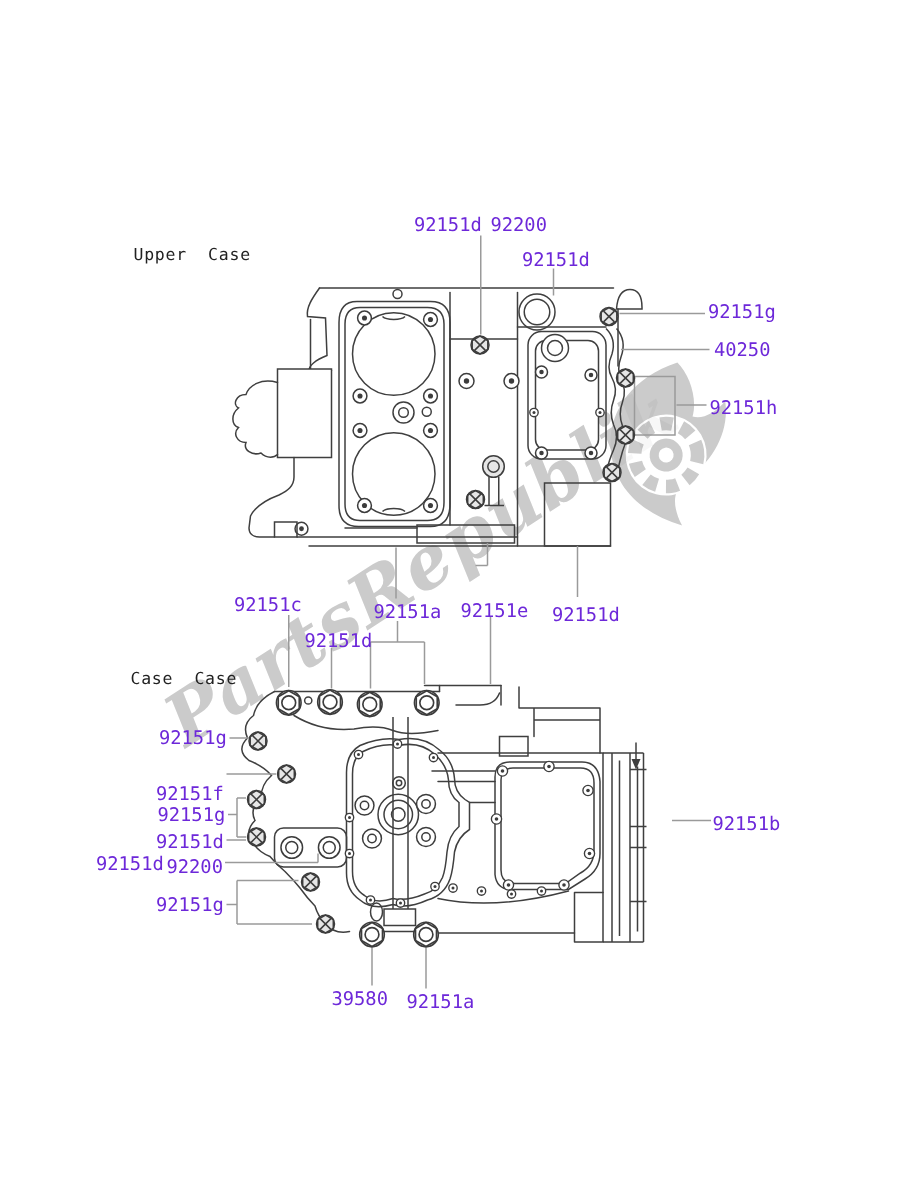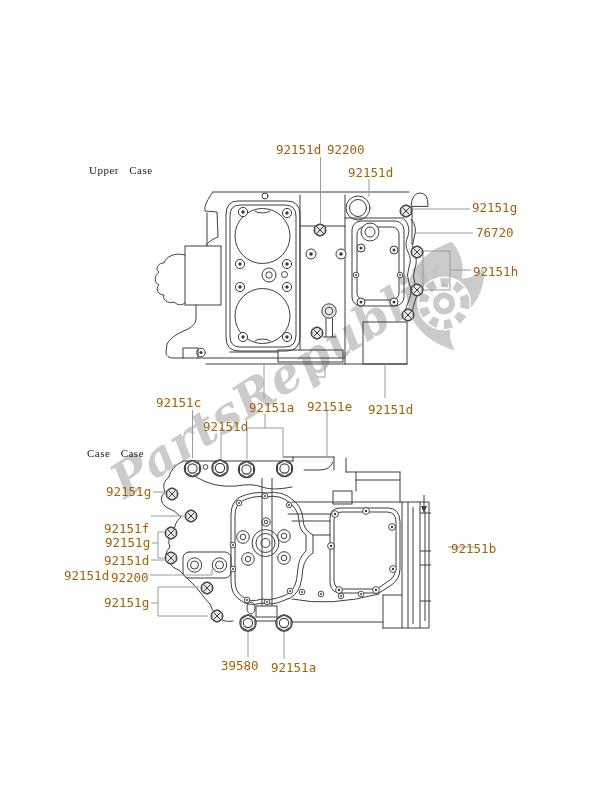--- a/index.html
+++ b/index.html
@@ -1,20 +1,20 @@
 <!DOCTYPE html>
 <html><head>
 <meta charset="utf-8">
 <style>
   html,body{margin:0;padding:0;background:#ffffff;}
   .stage{position:relative;width:600px;height:788px;background:#ffffff;overflow:hidden;
          font-family:"DejaVu Sans Mono","Liberation Mono",monospace;}
-  .callout{position:absolute;font-size:12.5px;line-height:14px;color:#a16207;white-space:nowrap;text-align:center;}
+  .callout{position:absolute;font-size:12.5px;line-height:14px;color:#6d28d9;white-space:nowrap;text-align:center;}
   .section-title{position:absolute;font-size:11px;line-height:12px;color:#222222;
-                 letter-spacing:.5px;word-spacing:7px;white-space:nowrap;font-family:Liberation Serif, serif;}
+                 letter-spacing:.5px;word-spacing:7px;white-space:nowrap;}
   .wm-text{position:absolute;left:100px;top:462px;transform:rotate(-33deg);transform-origin:0 0;
            font-family:"DejaVu Serif","Liberation Serif",serif;font-style:italic;font-weight:bold;
            font-size:48px;color:#c2c2c2;opacity:.85;white-space:nowrap;letter-spacing:1px;}
   .wm-logo{position:absolute;left:398px;top:238px;transform:rotate(-8deg);opacity:.85;}
   svg.drawing{position:absolute;left:0;top:0;}
 </style>
 </head>
 <body>
 
 <div class="stage">
@@ -261,33 +261,33 @@
     </g>
   </svg>
 
   <div class="section-title" style="left:89px;top:164px">Upper Case</div>
   <div class="section-title" style="left:87px;top:447px">Case Case</div>
 
   <div class="callout" style="left:276px;top:143px">92151d</div>
   <div class="callout" style="left:327px;top:143px">92200</div>
   <div class="callout" style="left:348px;top:166px">92151d</div>
   <div class="callout" style="left:472px;top:201px">92151g</div>
-  <div class="callout" style="left:476px;top:226px">76720</div>
+  <div class="callout" style="left:476px;top:226px">40250</div>
   <div class="callout" style="left:473px;top:265px">92151h</div>
 
   <div class="callout" style="left:156px;top:396px">92151c</div>
   <div class="callout" style="left:249px;top:401px">92151a</div>
   <div class="callout" style="left:307px;top:400px">92151e</div>
   <div class="callout" style="left:368px;top:403px">92151d</div>
   <div class="callout" style="left:203px;top:420px">92151d</div>
 
   <div class="callout" style="left:106px;top:485px">92151g</div>
   <div class="callout" style="left:104px;top:522px">92151f</div>
   <div class="callout" style="left:105px;top:536px">92151g</div>
   <div class="callout" style="left:104px;top:554px">92151d</div>
   <div class="callout" style="left:64px;top:569px">92151d</div>
   <div class="callout" style="left:111px;top:571px">92200</div>
   <div class="callout" style="left:104px;top:596px">92151g</div>
-  <div class="callout" style="left:451px;top:542px">92151b</div>
+  <div class="callout" style="left:475px;top:542px">92151b</div>
   <div class="callout" style="left:221px;top:659px">39580</div>
   <div class="callout" style="left:271px;top:661px">92151a</div>
 
 </div>
 
 </body></html>

